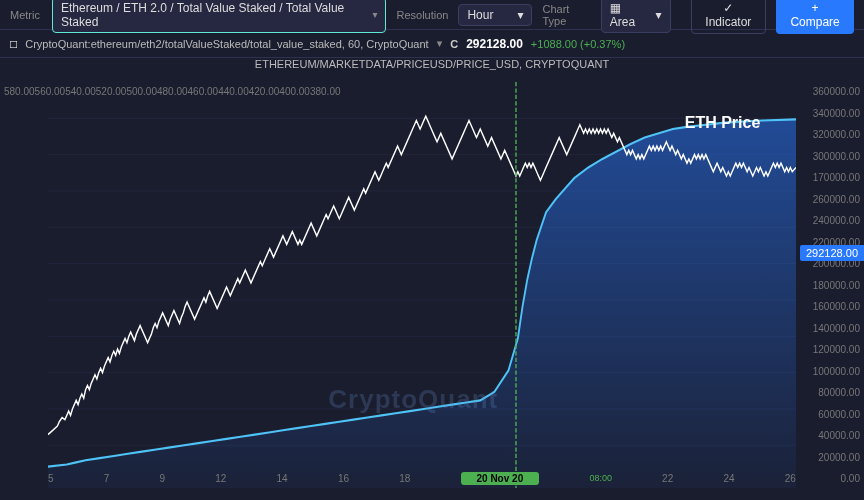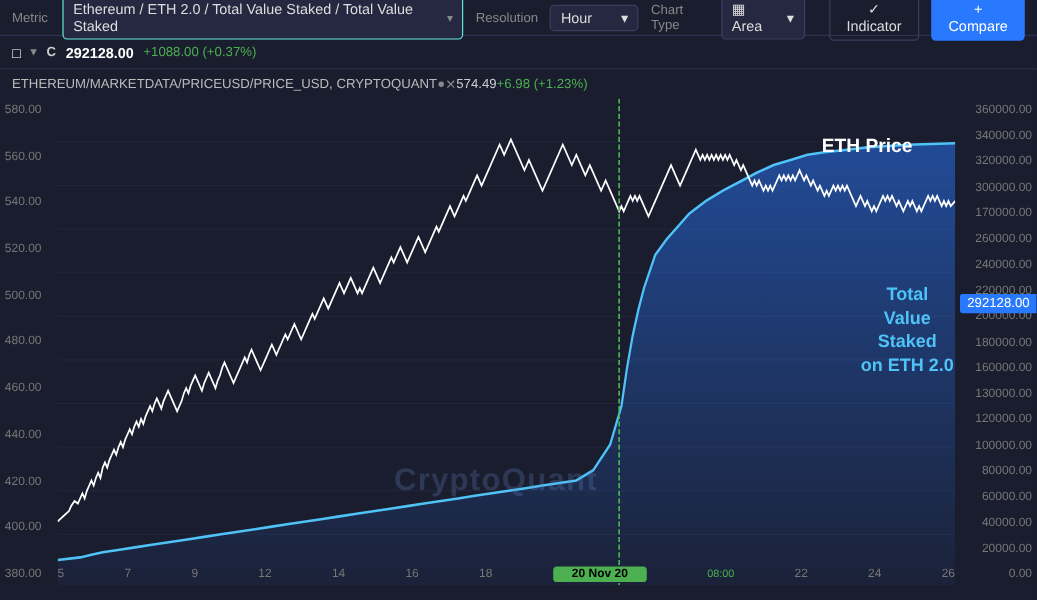--- a/index.html
+++ b/index.html
@@ -115,21 +115,22 @@
 
     
     .third-bar {
       display: flex;
       align-items: center;
       height: 24px;
       background: #1a1d2e;
       padding: 0 10px;
       font-size: 11px;
       color: #999;
-      gap: 0;
+      gap: 24px;
+      flex-direction: column;
     }
 
     
     .chart-container {
       position: relative;
       width: 864px;
       height: calc(500px - 42px - 28px - 24px);
       background: #1a1d2e;
       overflow: hidden;
     }
@@ -205,21 +206,21 @@
     }
 
     
     .left-axis {
       position: absolute;
       top: 0;
       left: 0;
       width: 48px;
       height: 100%;
       display: flex;
-      flex-direction: column;
+      flex-direction: row;
       justify-content: space-between;
       padding: 4px 0;
       font-size: 10px;
       color: #777;
       text-align: left;
       padding-left: 4px;
     }
 
     
     .x-axis {
@@ -268,20 +269,21 @@
   <button class="indicator-btn">
     <span>✓ Indicator</span>
   </button>
   <button class="compare-btn">
     <span>+ Compare</span>
   </button>
 </div>
 
 <div class="second-bar">
   <span class="series-icon">□</span>
+  <span class="series-name">CryptoQuant:ethereum/eth2/totalValueStaked/total_value_staked, 60, CryptoQuant</span>
   <span class="series-controls">▾</span>
   <span style="color:#ccc; font-weight:bold;">C</span>
   <span class="tooltip-value">292128.00</span>
   <span class="tooltip-change">+1088.00 (+0.37%)</span>
 </div>
 
 <div class="third-bar">
   <span class="series-name">ETHEREUM/MARKETDATA/PRICEUSD/PRICE_USD, CRYPTOQUANT</span>
   <span class="series-controls">●</span>
   <span class="series-controls">✕</span>
@@ -431,41 +433,38 @@
     <span>340000.00</span>
     <span>320000.00</span>
     <span>300000.00</span>
     <span>170000.00</span>
     <span>260000.00</span>
     <span>240000.00</span>
     <span>220000.00</span>
     <span>200000.00</span>
     <span>180000.00</span>
     <span>160000.00</span>
-    <span>130000.00</span>
+    <span>140000.00</span>
     <span>120000.00</span>
     <span>100000.00</span>
     <span>80000.00</span>
     <span>60000.00</span>
     <span>40000.00</span>
     <span>20000.00</span>
     <span>0.00</span>
   </div>
 
   <div class="price-tag">
     <span>292128.00</span>
   </div>
 
   <div class="chart-label-eth">
     <span>ETH Price</span>
   </div>
 
-  <div class="chart-label-tvs">
-    Total<br>Value<br>Staked<br>on ETH 2.0
-  </div>
 
   <div class="chart-label-cq">
     <span>CryptoQuant</span>
   </div>
 
   <div class="x-axis">
     <span>5</span>
     <span>7</span>
     <span>9</span>
     <span>12</span>

